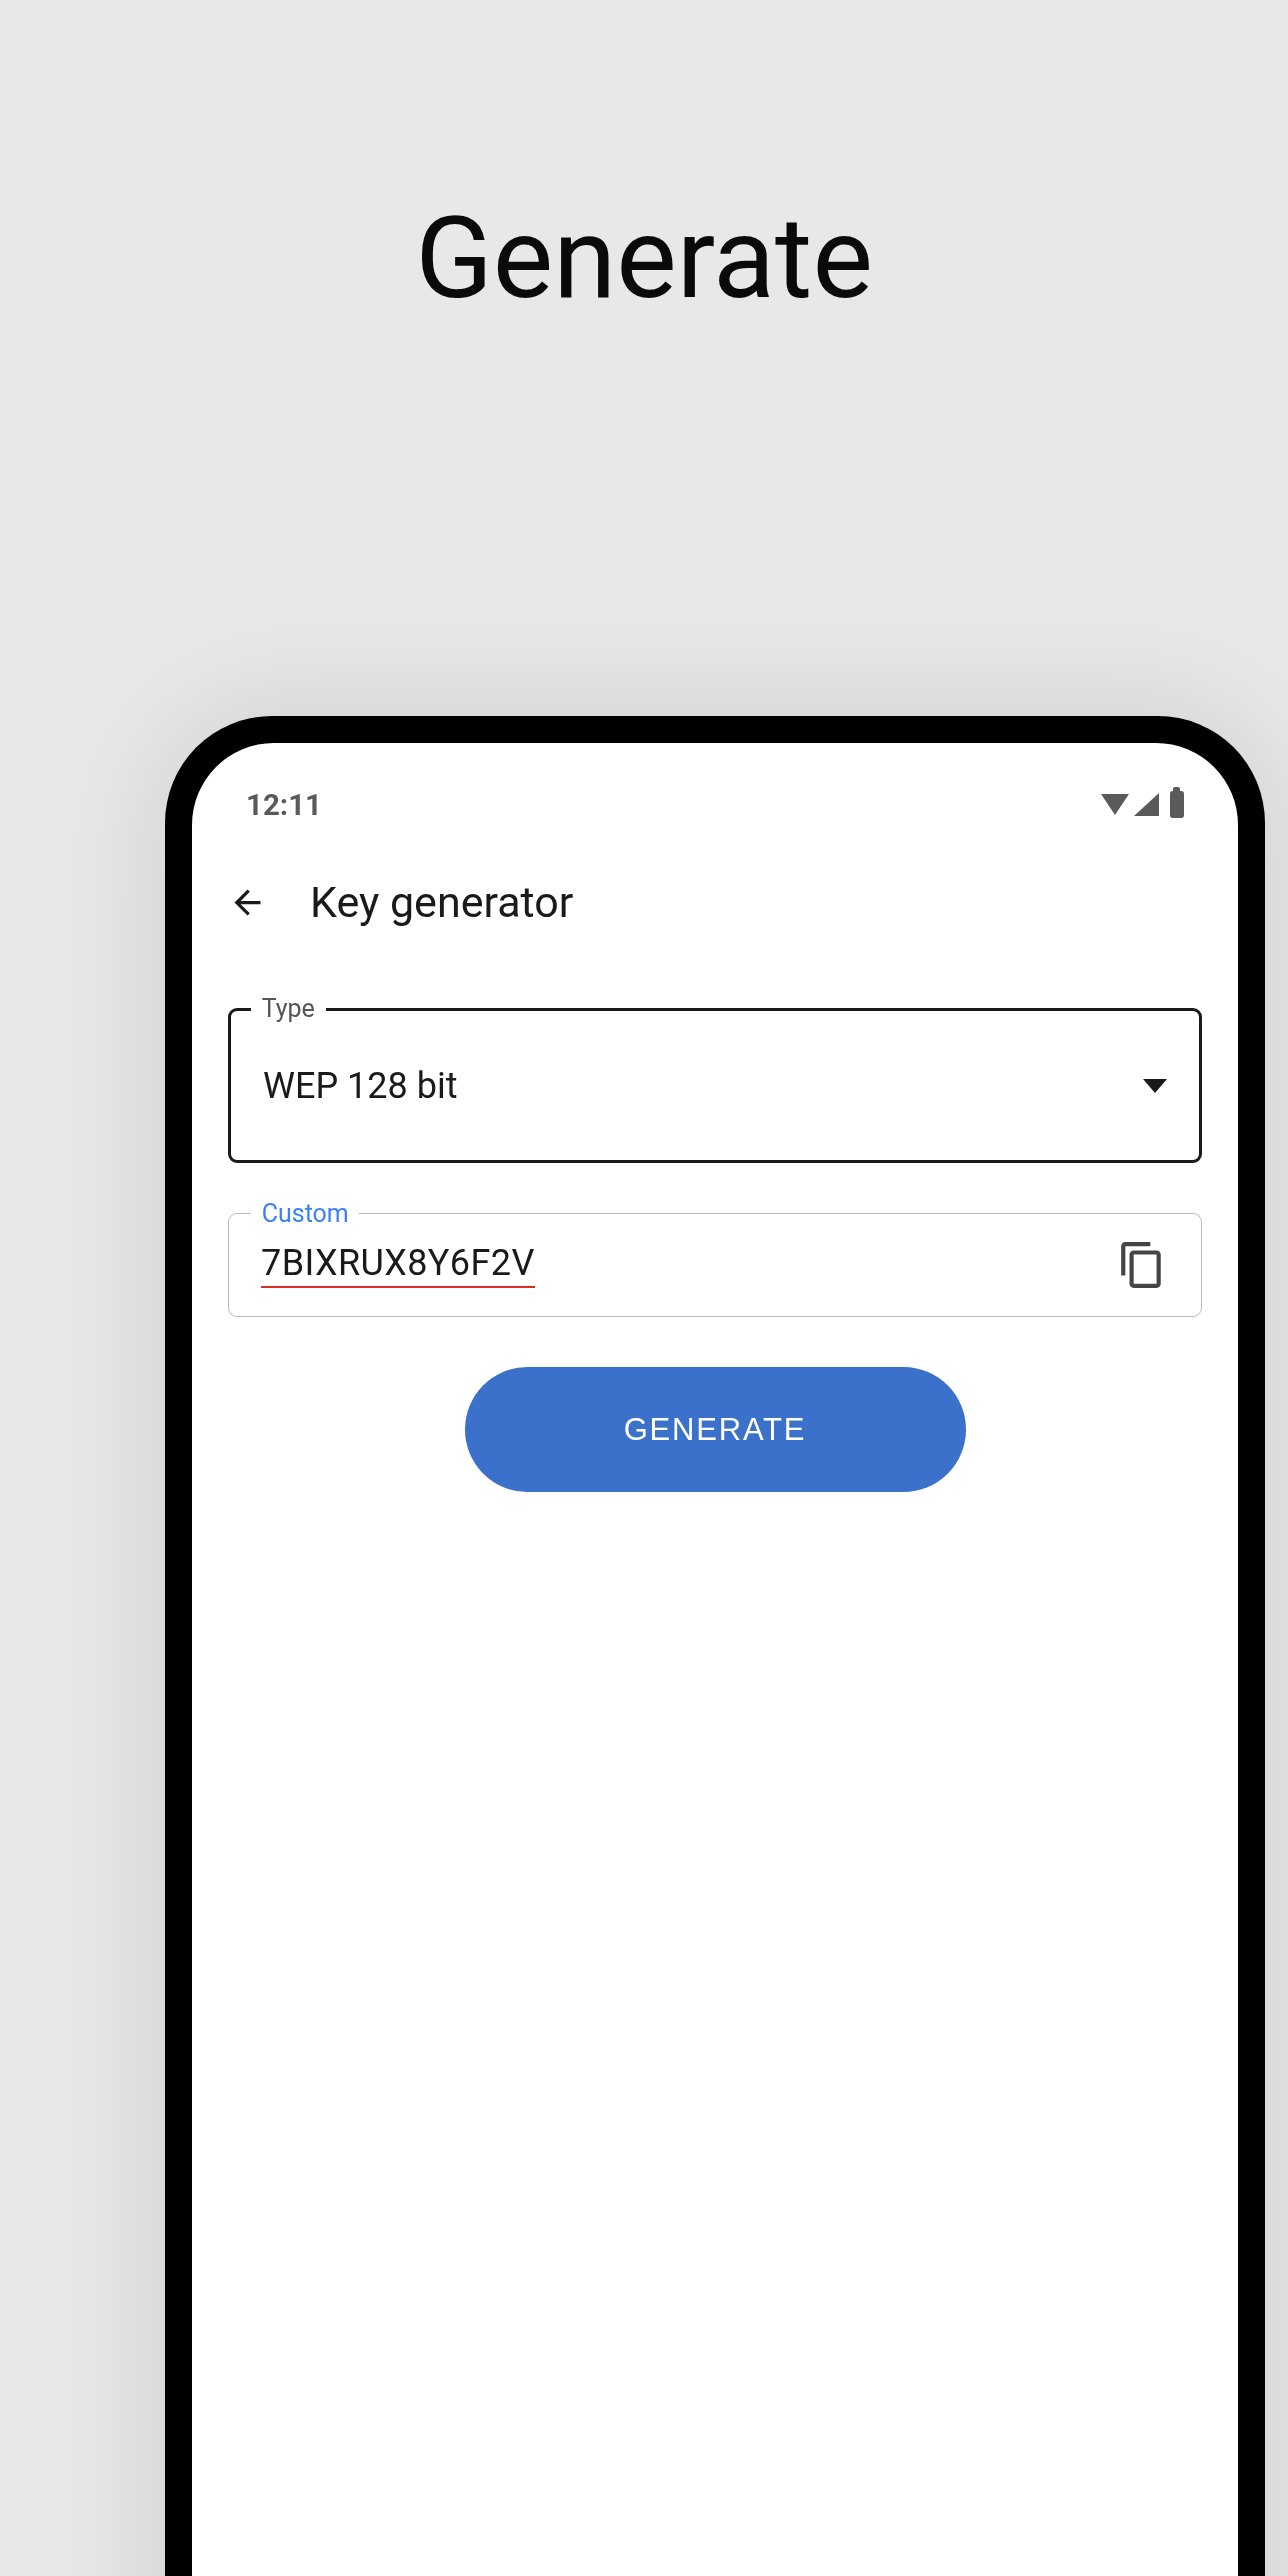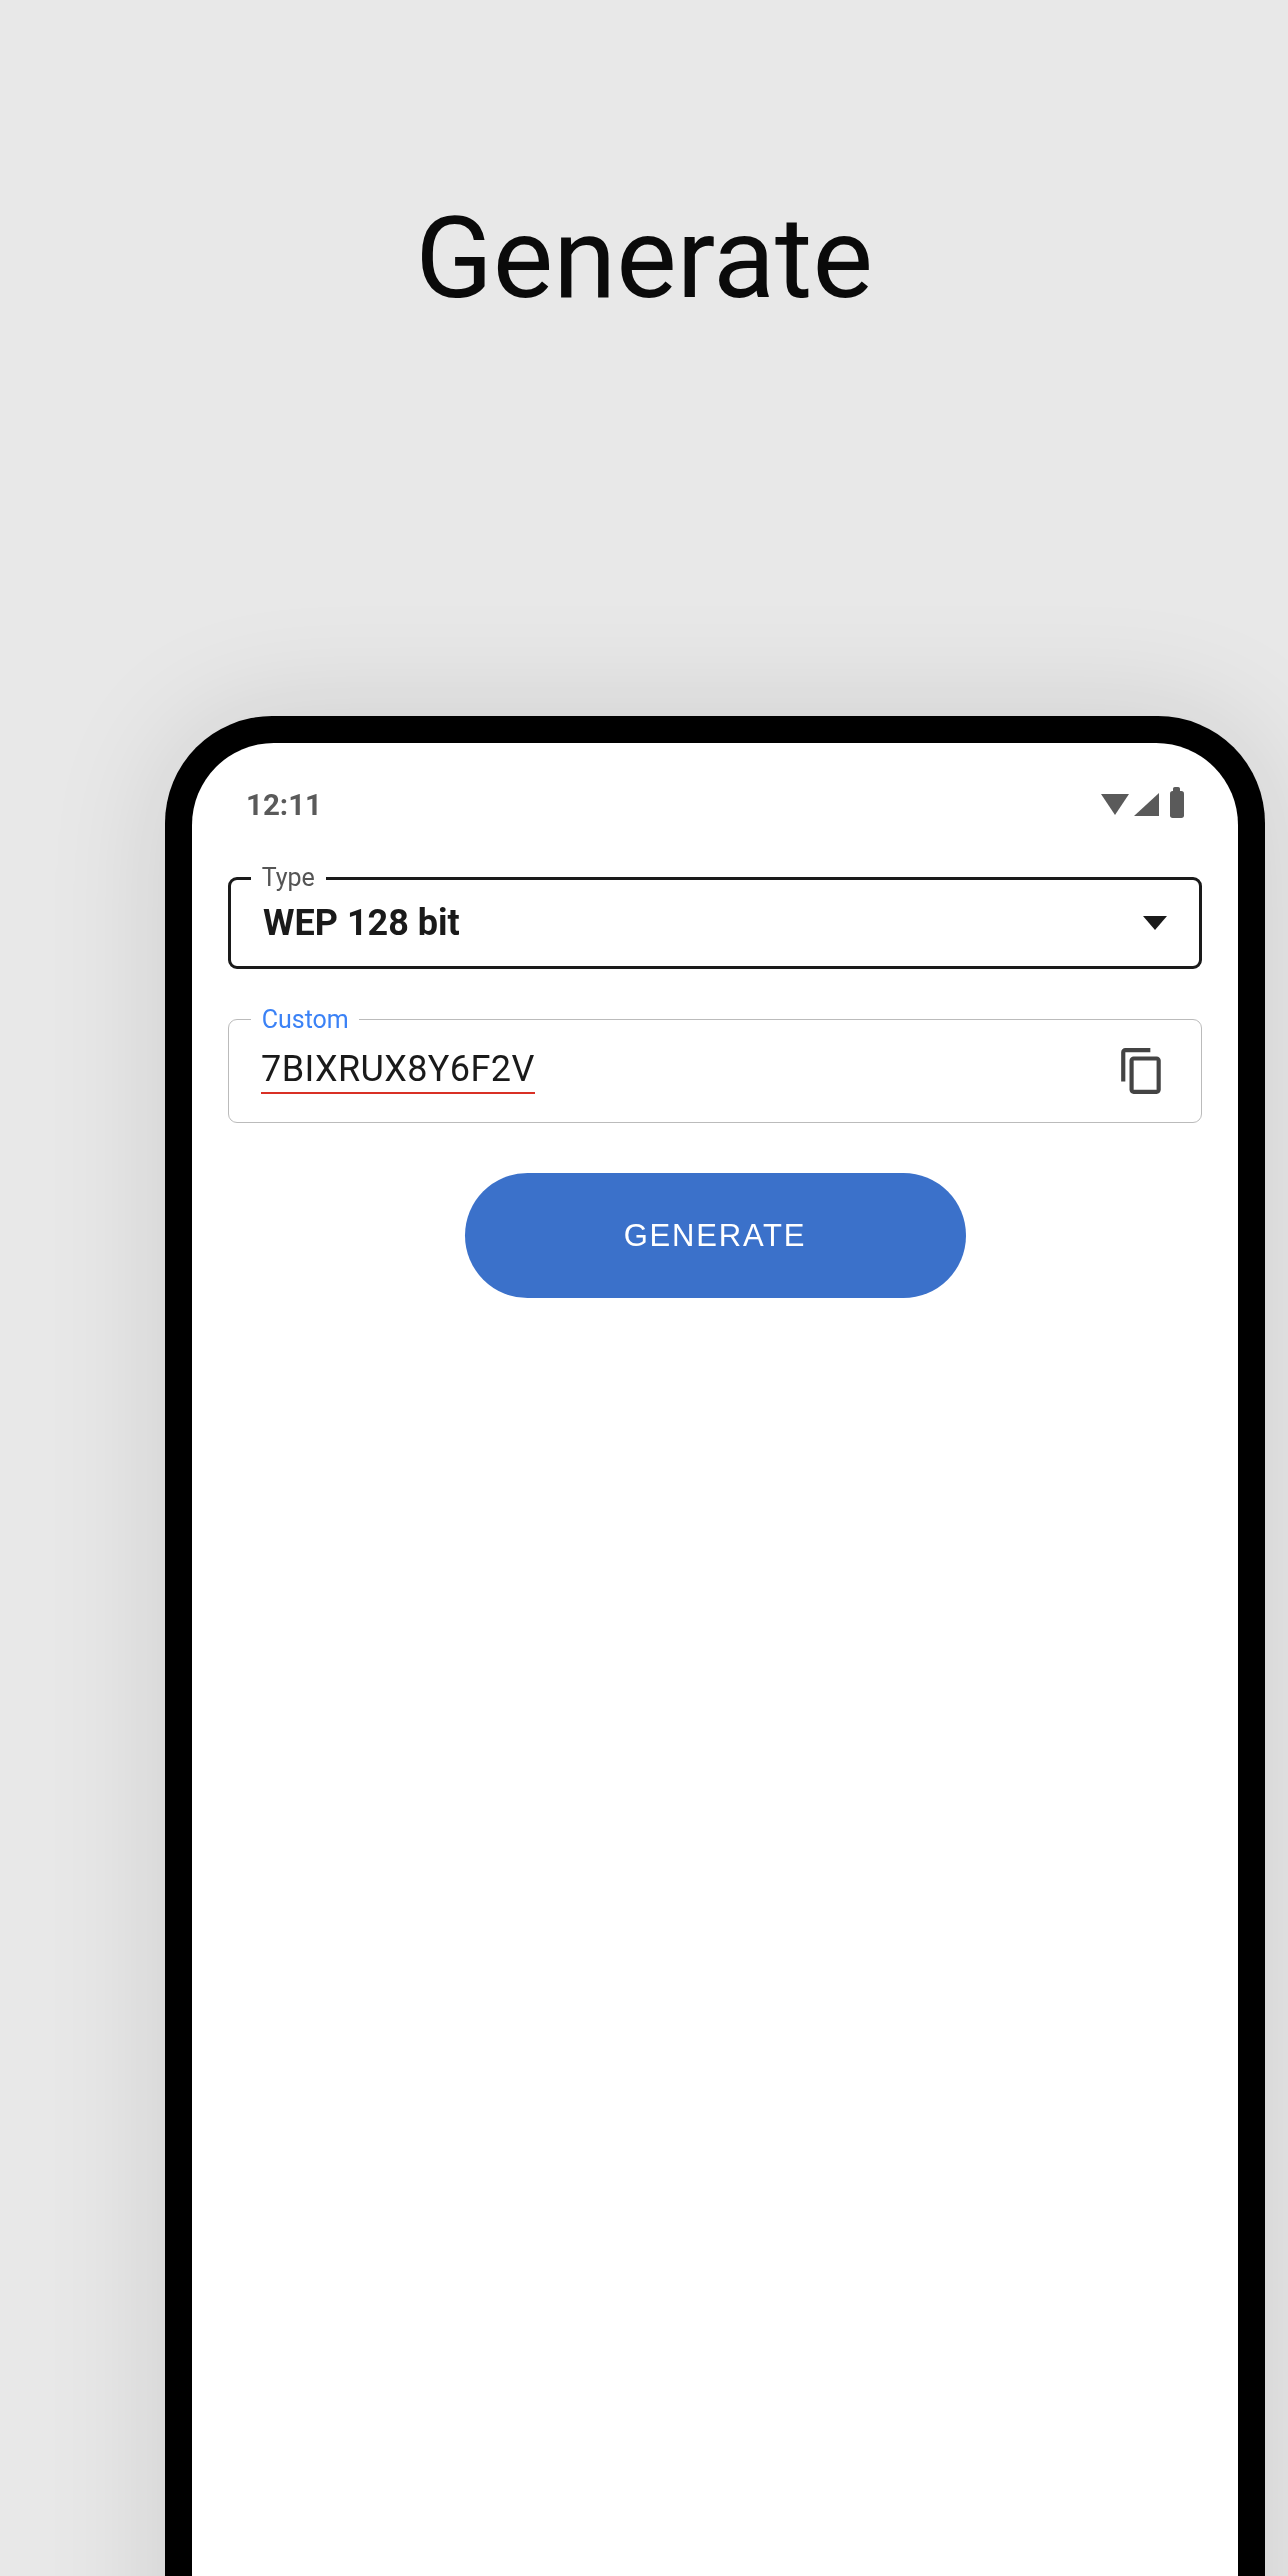--- a/index.html
+++ b/index.html
@@ -131,30 +131,29 @@
       padding: 0 10.7px;
       font-size: 25px;
       color: #555;
       z-index: 1;
     }
     .field-label.custom {
       color: #3b82f6;
     }
     .dropdown {
       width: 100%;
-      height: 92px;
+      height: 155px;
       border: 3.6px solid #1a1a1a;
       border-radius: 9px;
       display: flex;
       align-items: center;
       justify-content: space-between;
       padding: 0 32px;
       cursor: pointer;
       background: #fff;
-      font-weight: bold;
     }
     .dropdown-value {
       font-size: 36px;
       color: #1a1a1a;
     }
     .chevron-down {
       width: 0;
       height: 0;
       border-left: 12.5px solid transparent;
       border-right: 12.5px solid transparent;
@@ -217,20 +216,28 @@
 
     <div class="status-bar">
       <div class="status-time">12:11</div>
       <div class="status-icons">
         <div class="icon-wifi"></div>
         <div class="icon-signal"></div>
         <div class="icon-battery"></div>
       </div>
     </div>
 
+    <div class="app-bar">
+      <div class="back-arrow">
+        <svg viewBox="0 0 24 24">
+          <path d="M20 11H7.83l5.59-5.59L12 4l-8 8 8 8 1.41-1.41L7.83 13H20v-2z" fill="#1a1a1a"></path>
+        </svg>
+      </div>
+      <div class="app-title">Key generator</div>
+    </div>
 
     <div class="content">
 
       <div class="field-wrapper">
         <div class="field-label">Type</div>
         <div class="dropdown">
           <span class="dropdown-value">WEP 128 bit</span>
           <span class="chevron-down"></span>
         </div>
       </div>

